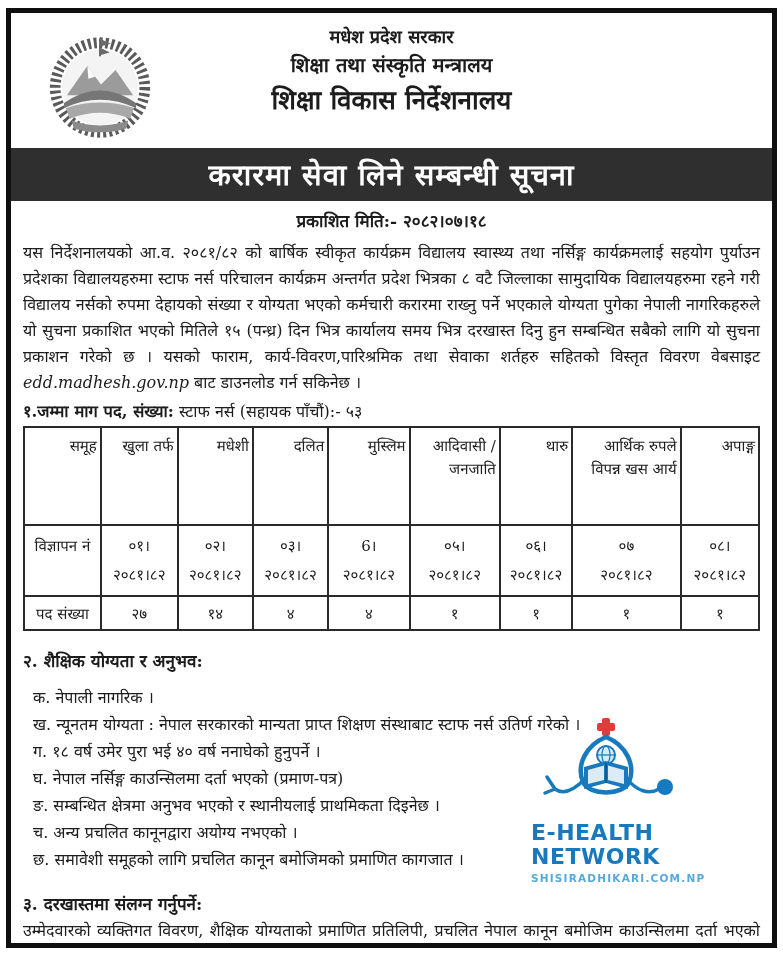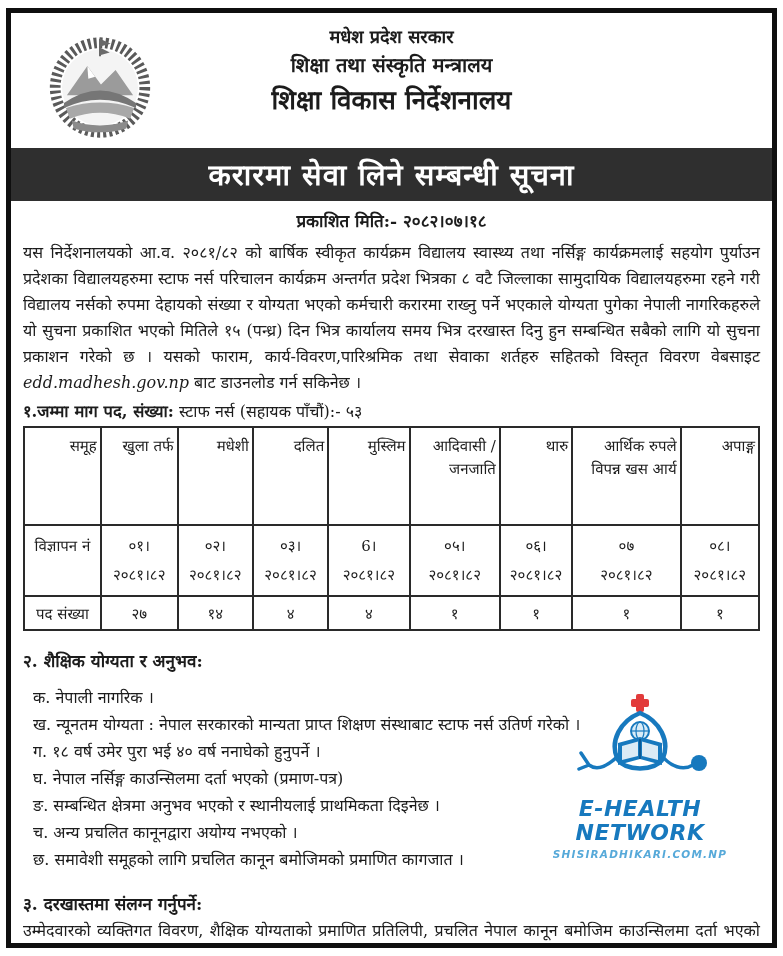--- a/index.html
+++ b/index.html
@@ -35,21 +35,21 @@
   table.quota td{text-align:center;padding:6px 3px;}
   td.row-label{text-align:left;padding-left:6px;vertical-align:top;}
   .ad-row td{padding-top:10px;padding-bottom:16px;line-height:1.9;}
   .count-row td{padding-top:18px;padding-bottom:18px;}
   
   .sec-heading{font-size:17px;font-weight:bold;line-height:1.65;margin-top:16px;}
   ul.qual{list-style:none;margin:10px;padding:0;}
   ul.qual li{font-size:16px;line-height:1.68;}
   .sec3-body{font-size:16px;line-height:1.66;text-align:justify;margin:0;}
   
-  .wm{position:absolute;left:520px;top:680px;width:218px;text-align:center;pointer-events:none;font-style:italic;}
+  .wm{position:absolute;left:520px;top:704px;width:218px;pointer-events:none;}
   .wm-name{font-family:"DejaVu Sans",sans-serif;font-weight:bold;font-size:22px;color:#1779be;letter-spacing:0.5px;line-height:1.1;}
   .wm-site{font-family:"DejaVu Sans",sans-serif;font-weight:bold;font-size:10.5px;color:#56a9d9;letter-spacing:1.2px;margin-top:3px;}
 </style>
 </head>
 <body>
 
 <div class="sheet">
 
   <div class="header">
     <span class="emblem">

